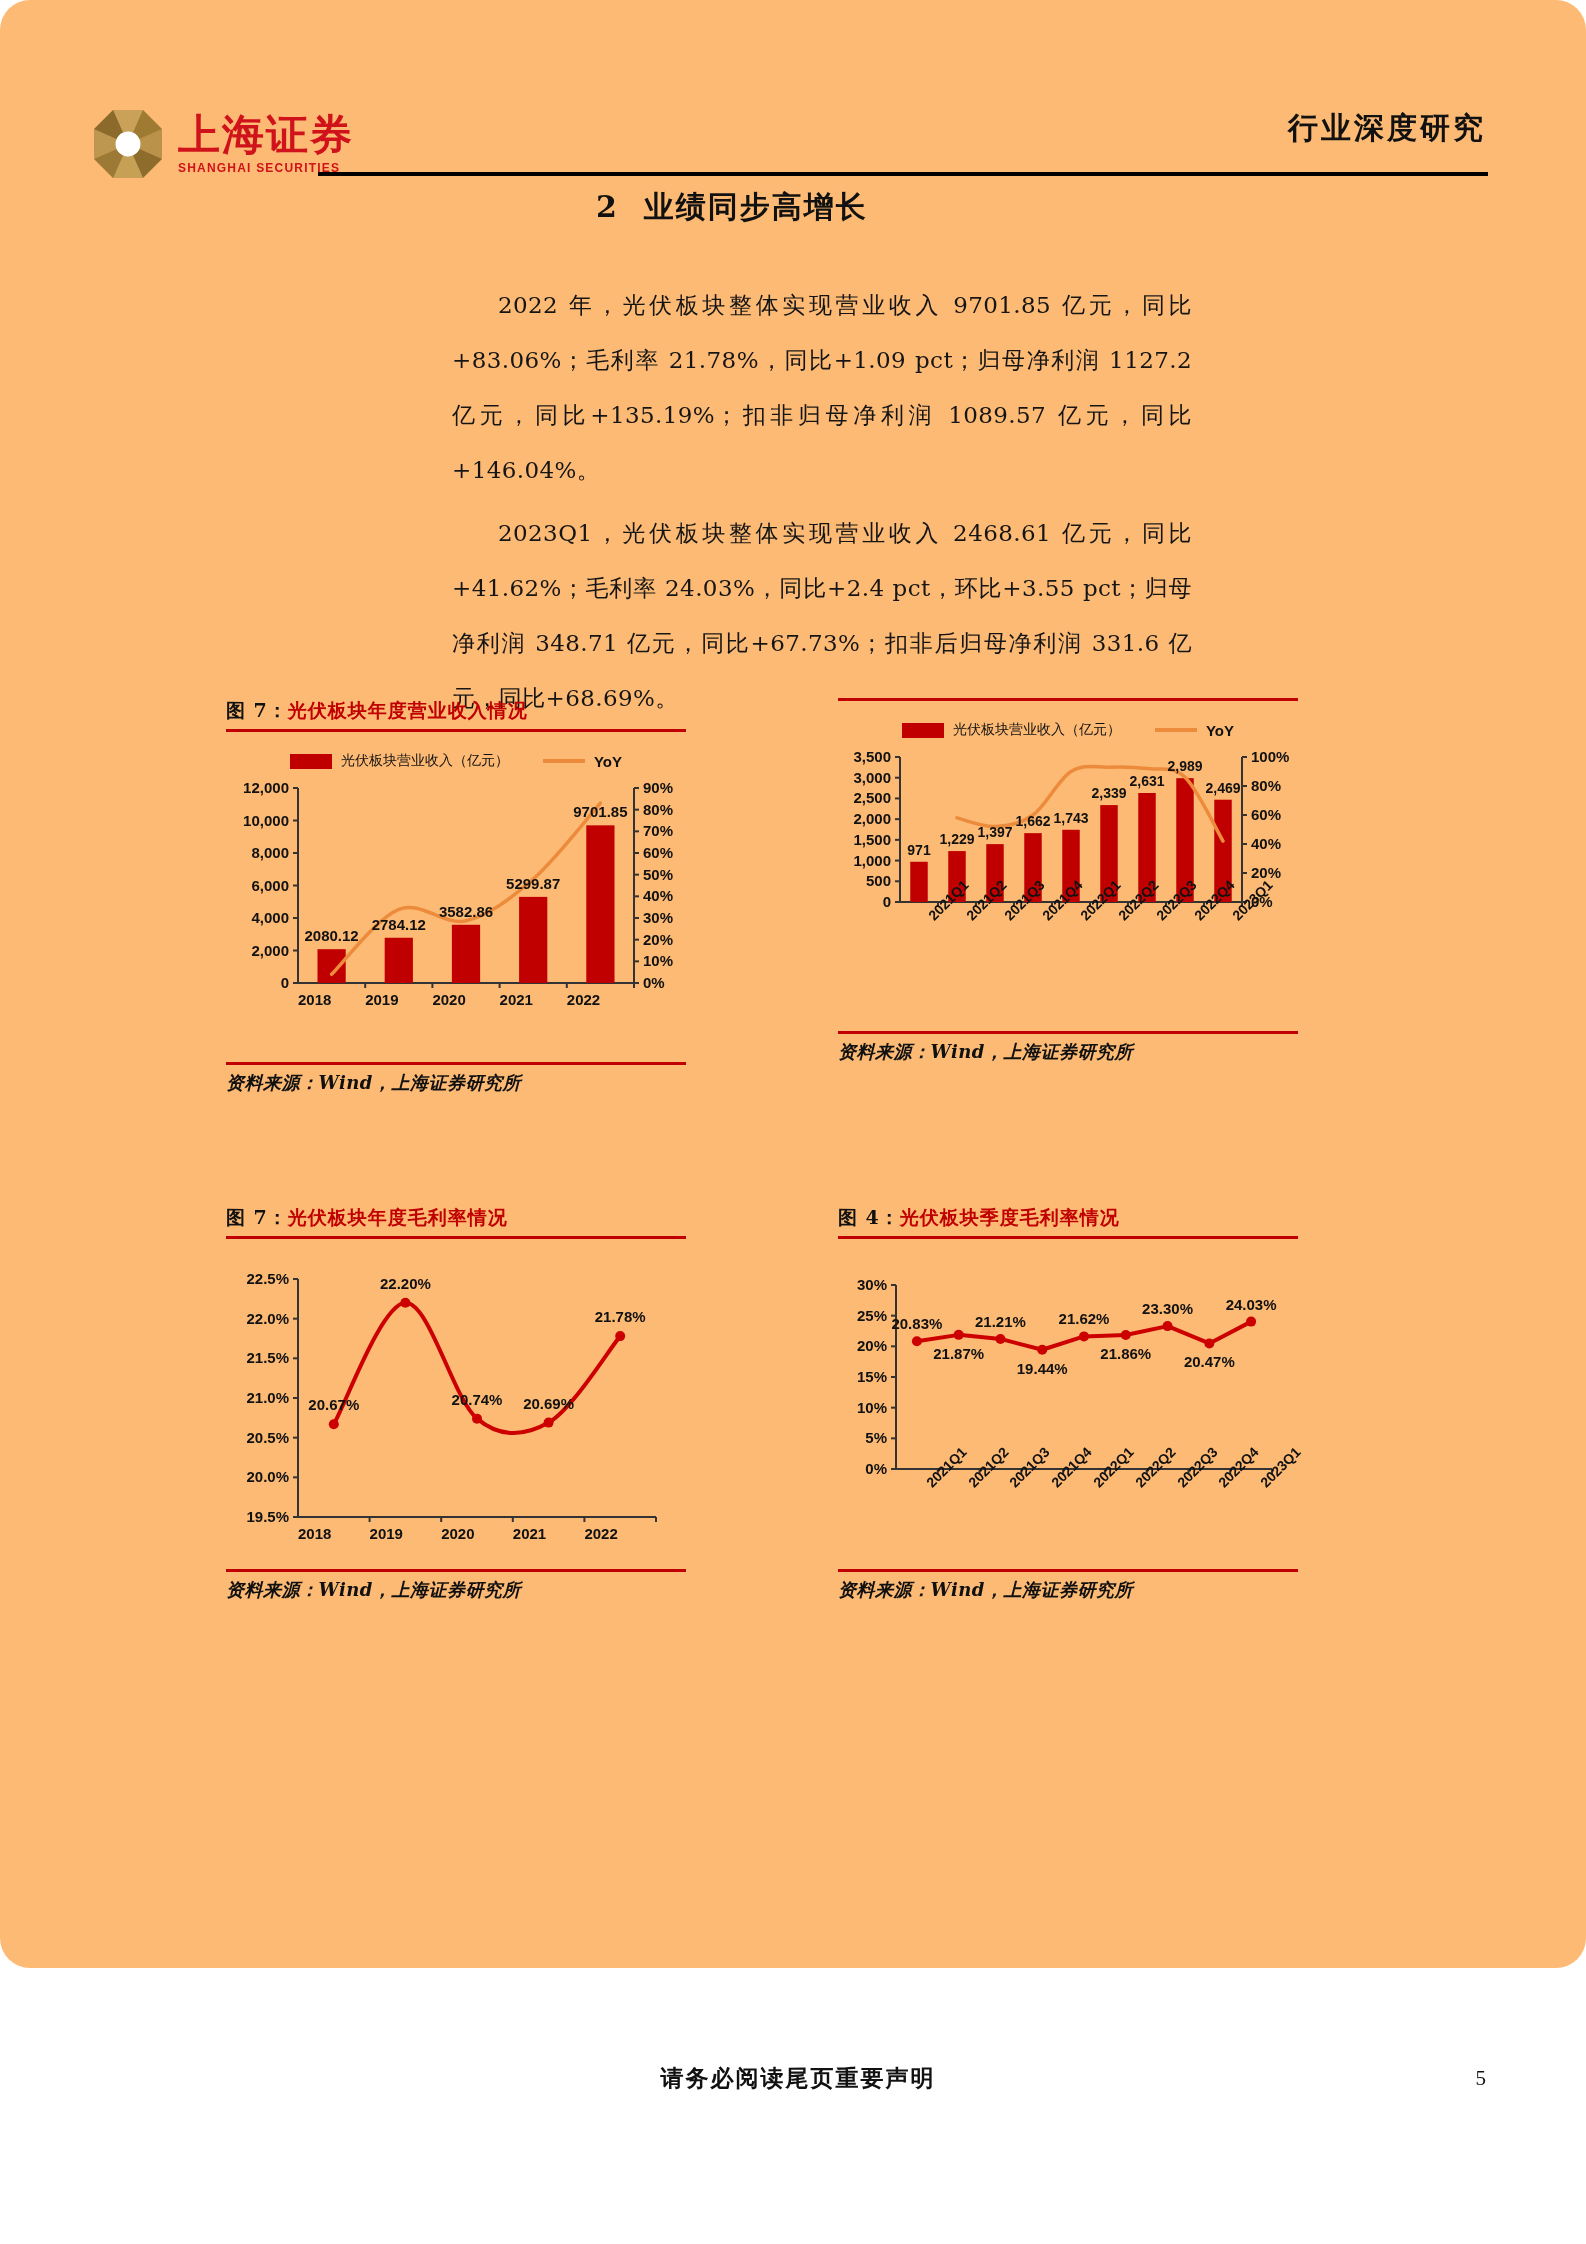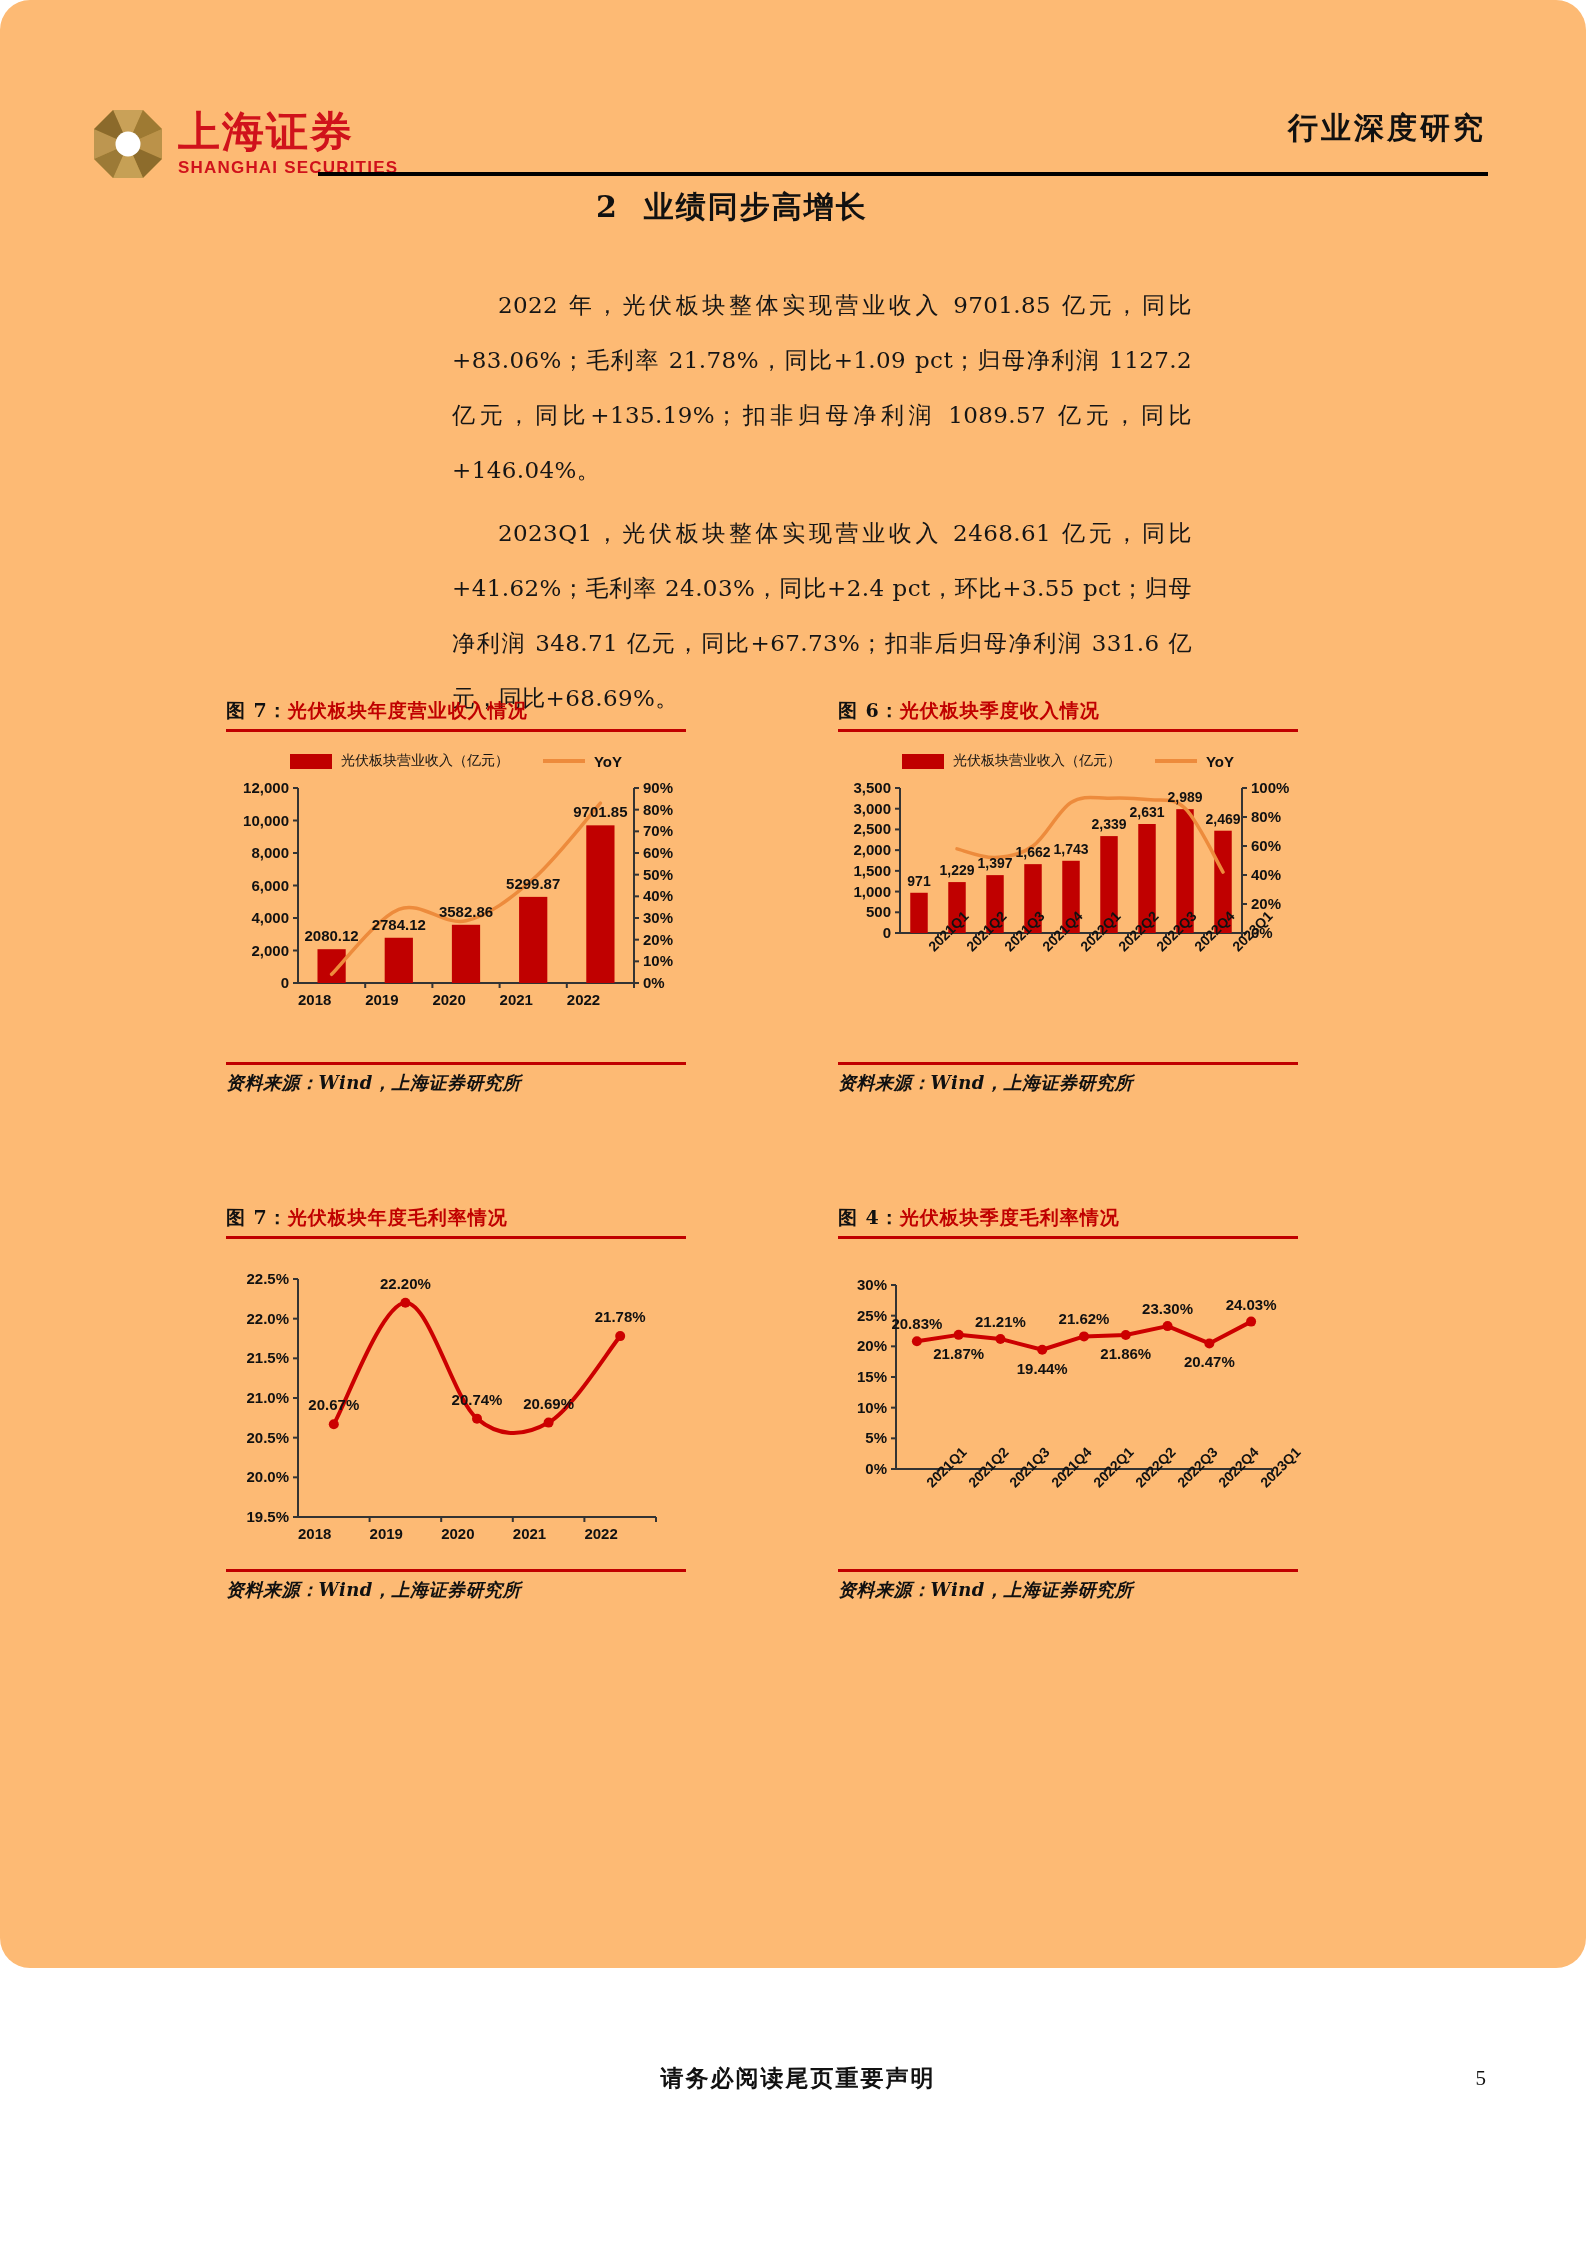--- a/index.html
+++ b/index.html
@@ -9,21 +9,21 @@
     font-family: "Liberation Serif", "DejaVu Serif", serif;
   }
   .page { position: relative; width: 1586px; height: 1968px; background:#fdba74;border-radius:30px; }
 
   
   .header { position: absolute; left: 0; top: 0; width: 1586px; height: 185px; }
   .logo-wrap { position: absolute; left: 92px; top: 108px; display: flex; align-items: center; }
   .logo-mark { width: 72px; height: 72px; position: relative; }
   .logo-text-block { margin-left: 14px; display: flex; flex-direction: column; justify-content: center; }
   .logo-cn { font-family: "DejaVu Sans","Liberation Sans",sans-serif; font-weight: 700; font-size: 42px; color: #d0121b; letter-spacing: 2px; line-height: 1.05; }
-  .logo-en { font-family: "Liberation Sans", sans-serif; font-weight: 700; font-size: 17px; color: #d0121b; letter-spacing: 1.2px; margin-top: 3px; }
+  .logo-en { font-family: "Liberation Sans", sans-serif; font-weight: 700; font-size: 12px; color: #d0121b; letter-spacing: 1.2px; margin-top: 3px; }
   .header-title { position: absolute; right: 100px; top: 108px; font-size: 30px; font-weight: 700; color: #111; letter-spacing: 3px; font-family: "DejaVu Serif","Liberation Serif",serif; }
   .header-rule { position: absolute; left: 318px; right: 98px; top: 172px; height: 4px; background: #000; }
 
   
   .sec-title { position: absolute; left: 596px; top: 187px; font-size: 30px; font-weight: 700; color:#111; letter-spacing: 2px; font-family: "DejaVu Serif","Liberation Serif",serif; }
 
   
   .body-col { position: absolute; left: 452px; top: 278px; width: 740px; }
   .para { font-size: 23px; line-height: 55px; color: #151515; text-indent: 2em; text-align: justify; font-family: "DejaVu Serif","Liberation Serif",serif; letter-spacing: 0.4px; }
   .para + .para { margin-top: 8px; }
@@ -171,23 +171,20 @@
             <text x="240" y="146.778525" text-anchor="middle" font-size="15" font-family="&quot;Liberation Sans&quot;, sans-serif" font-weight="700" fill="#111">3582.86</text>
             <text x="307.20000000000005" y="118.87711250000001" text-anchor="middle" font-size="15" font-family="&quot;Liberation Sans&quot;, sans-serif" font-weight="700" fill="#111">5299.87</text>
             <text x="374.40000000000003" y="47.344937499999986" text-anchor="middle" font-size="15" font-family="&quot;Liberation Sans&quot;, sans-serif" font-weight="700" fill="#111">9701.85</text>
           </svg><div class="axis-lab xlab" style="left: 72px; top: 221px; width: 67.2px;">2018</div><div class="axis-lab xlab" style="left: 139.2px; top: 221px; width: 67.2px;">2019</div><div class="axis-lab xlab" style="left: 206.4px; top: 221px; width: 67.2px;">2020</div><div class="axis-lab xlab" style="left: 273.6px; top: 221px; width: 67.2px;">2021</div><div class="axis-lab xlab" style="left: 340.8px; top: 221px; width: 67.2px;">2022</div></div>
     </div>
     <div class="fig-rule-bottom"></div>
     <div class="fig-src">资料来源：Wind，上海证券研究所</div>
   </div>
 
   <div class="fig" style="left:838px; top:698px; width:460px;">
-    <div class="fig-cap">
-      <span class="idx">图 6：</span><span>光伏板块季度收入情况</span>
-    </div>
     <div class="fig-rule"></div>
     <div class="fig-body" style="height:330px;">
       <div class="legend">
         <div class="legend-item">
           <span class="legend-swatch-bar"></span>
           <span class="legend-label">光伏板块营业收入（亿元）</span>
         </div>
         <div class="legend-item">
           <span class="legend-swatch-line"></span>
           <span class="legend-label sans">YoY</span>

